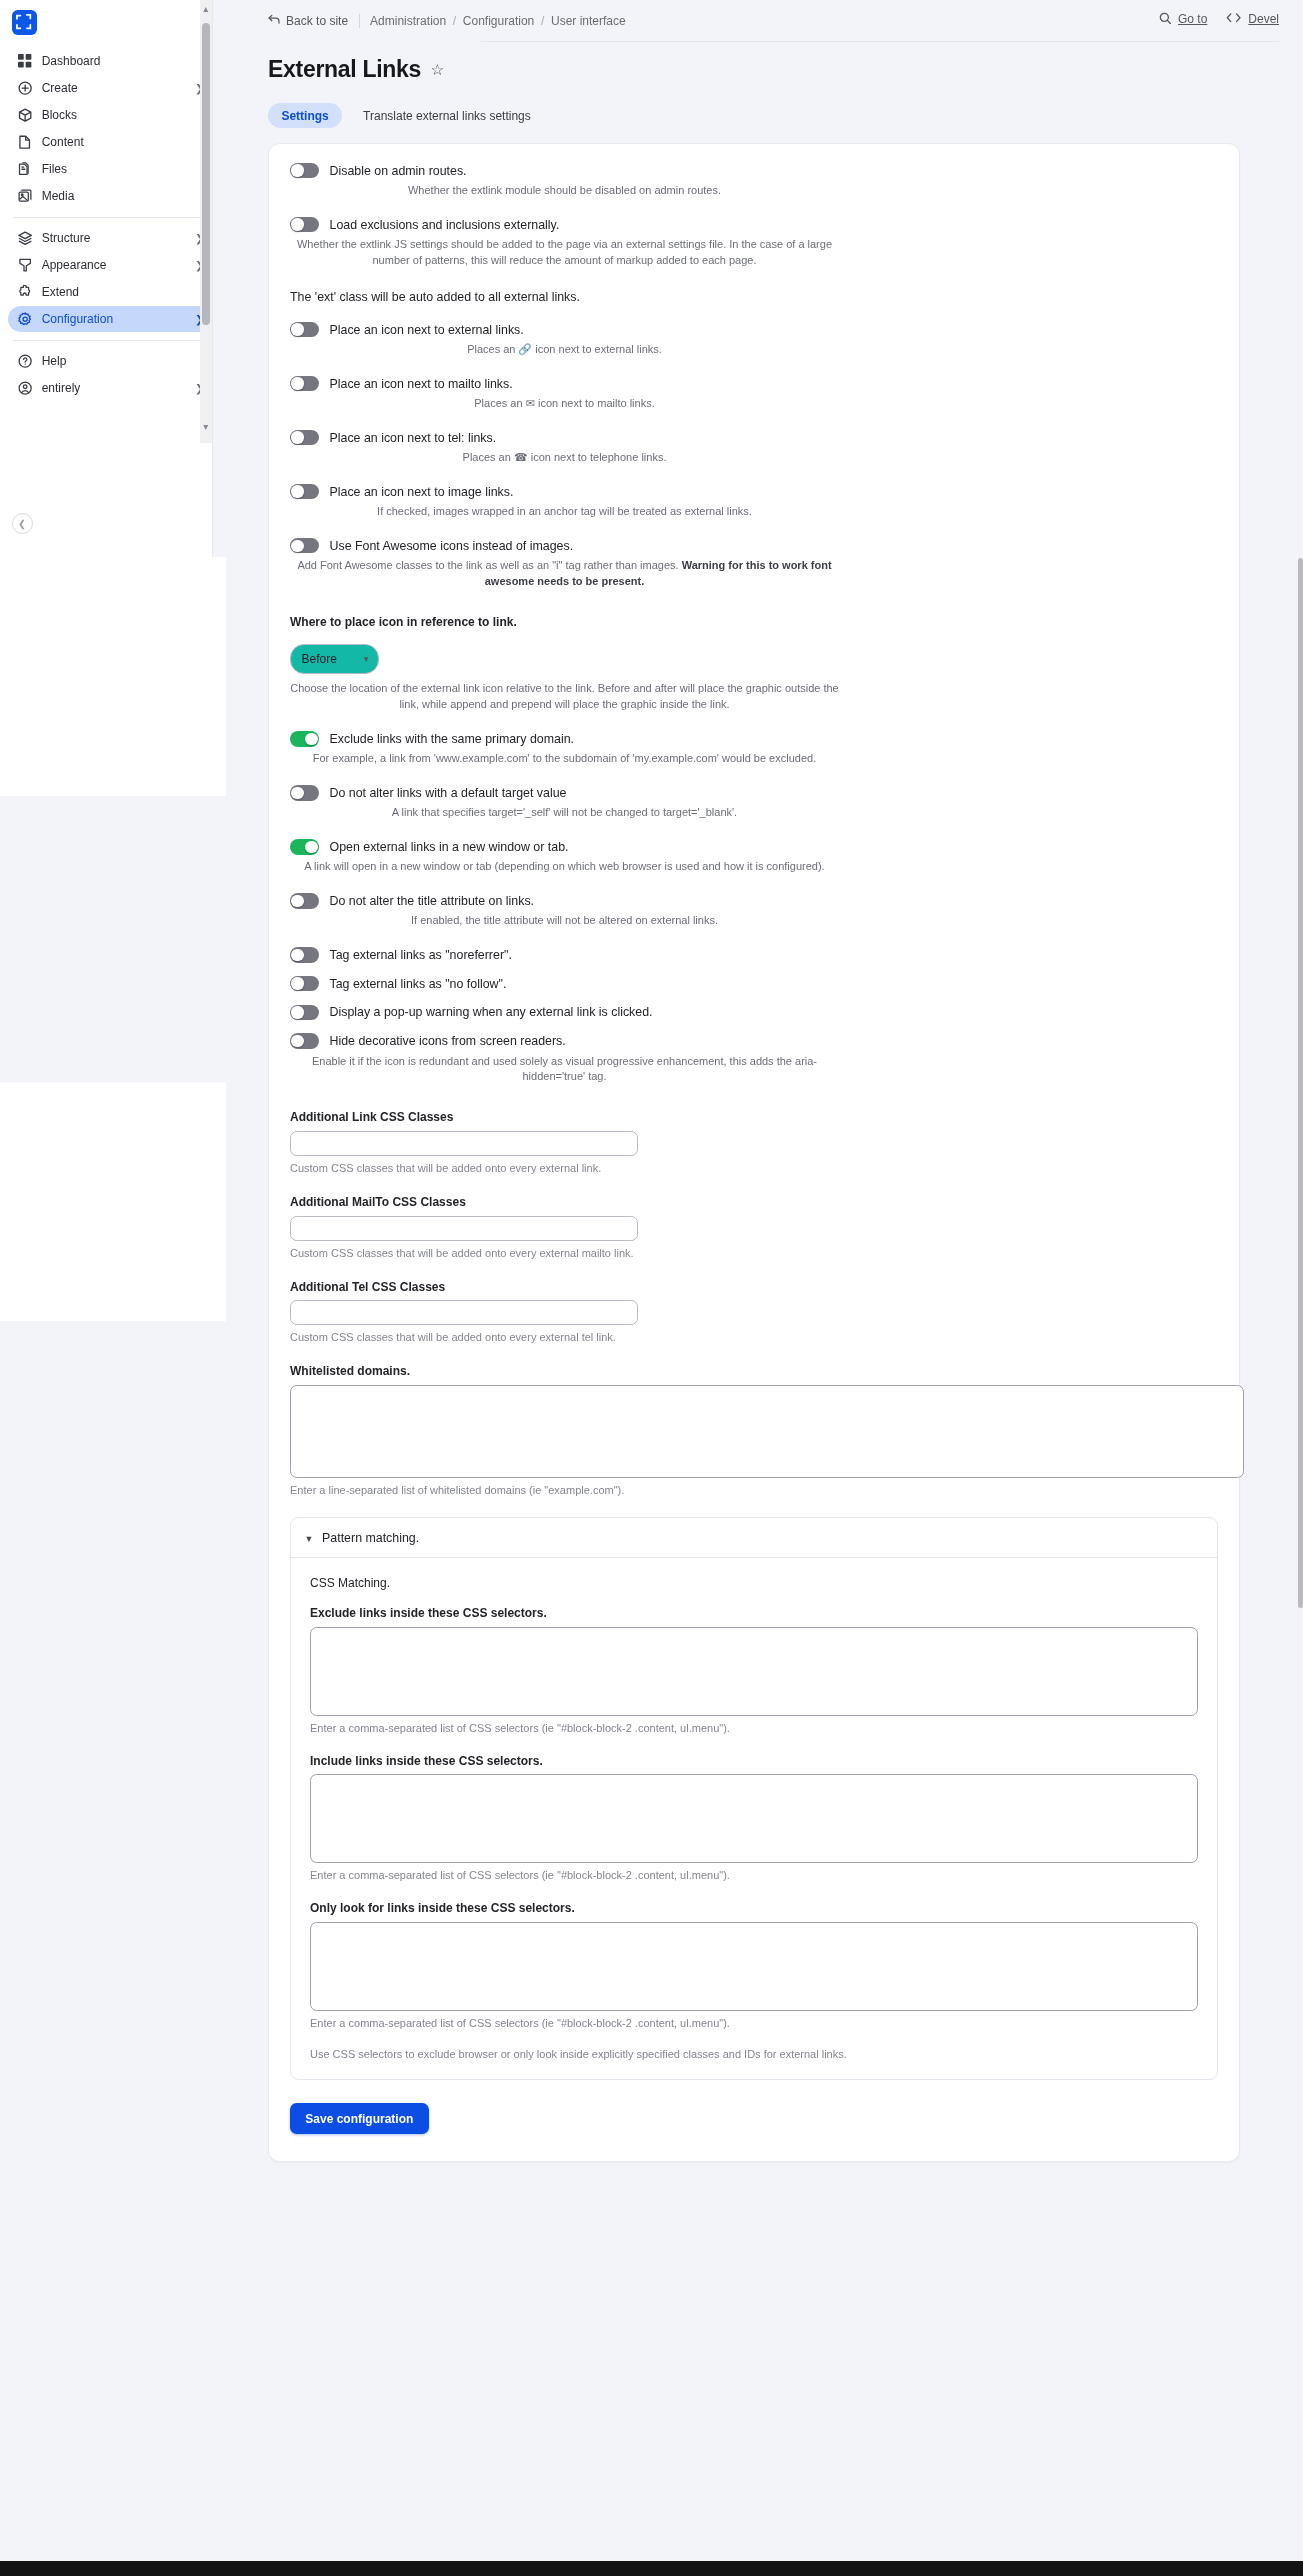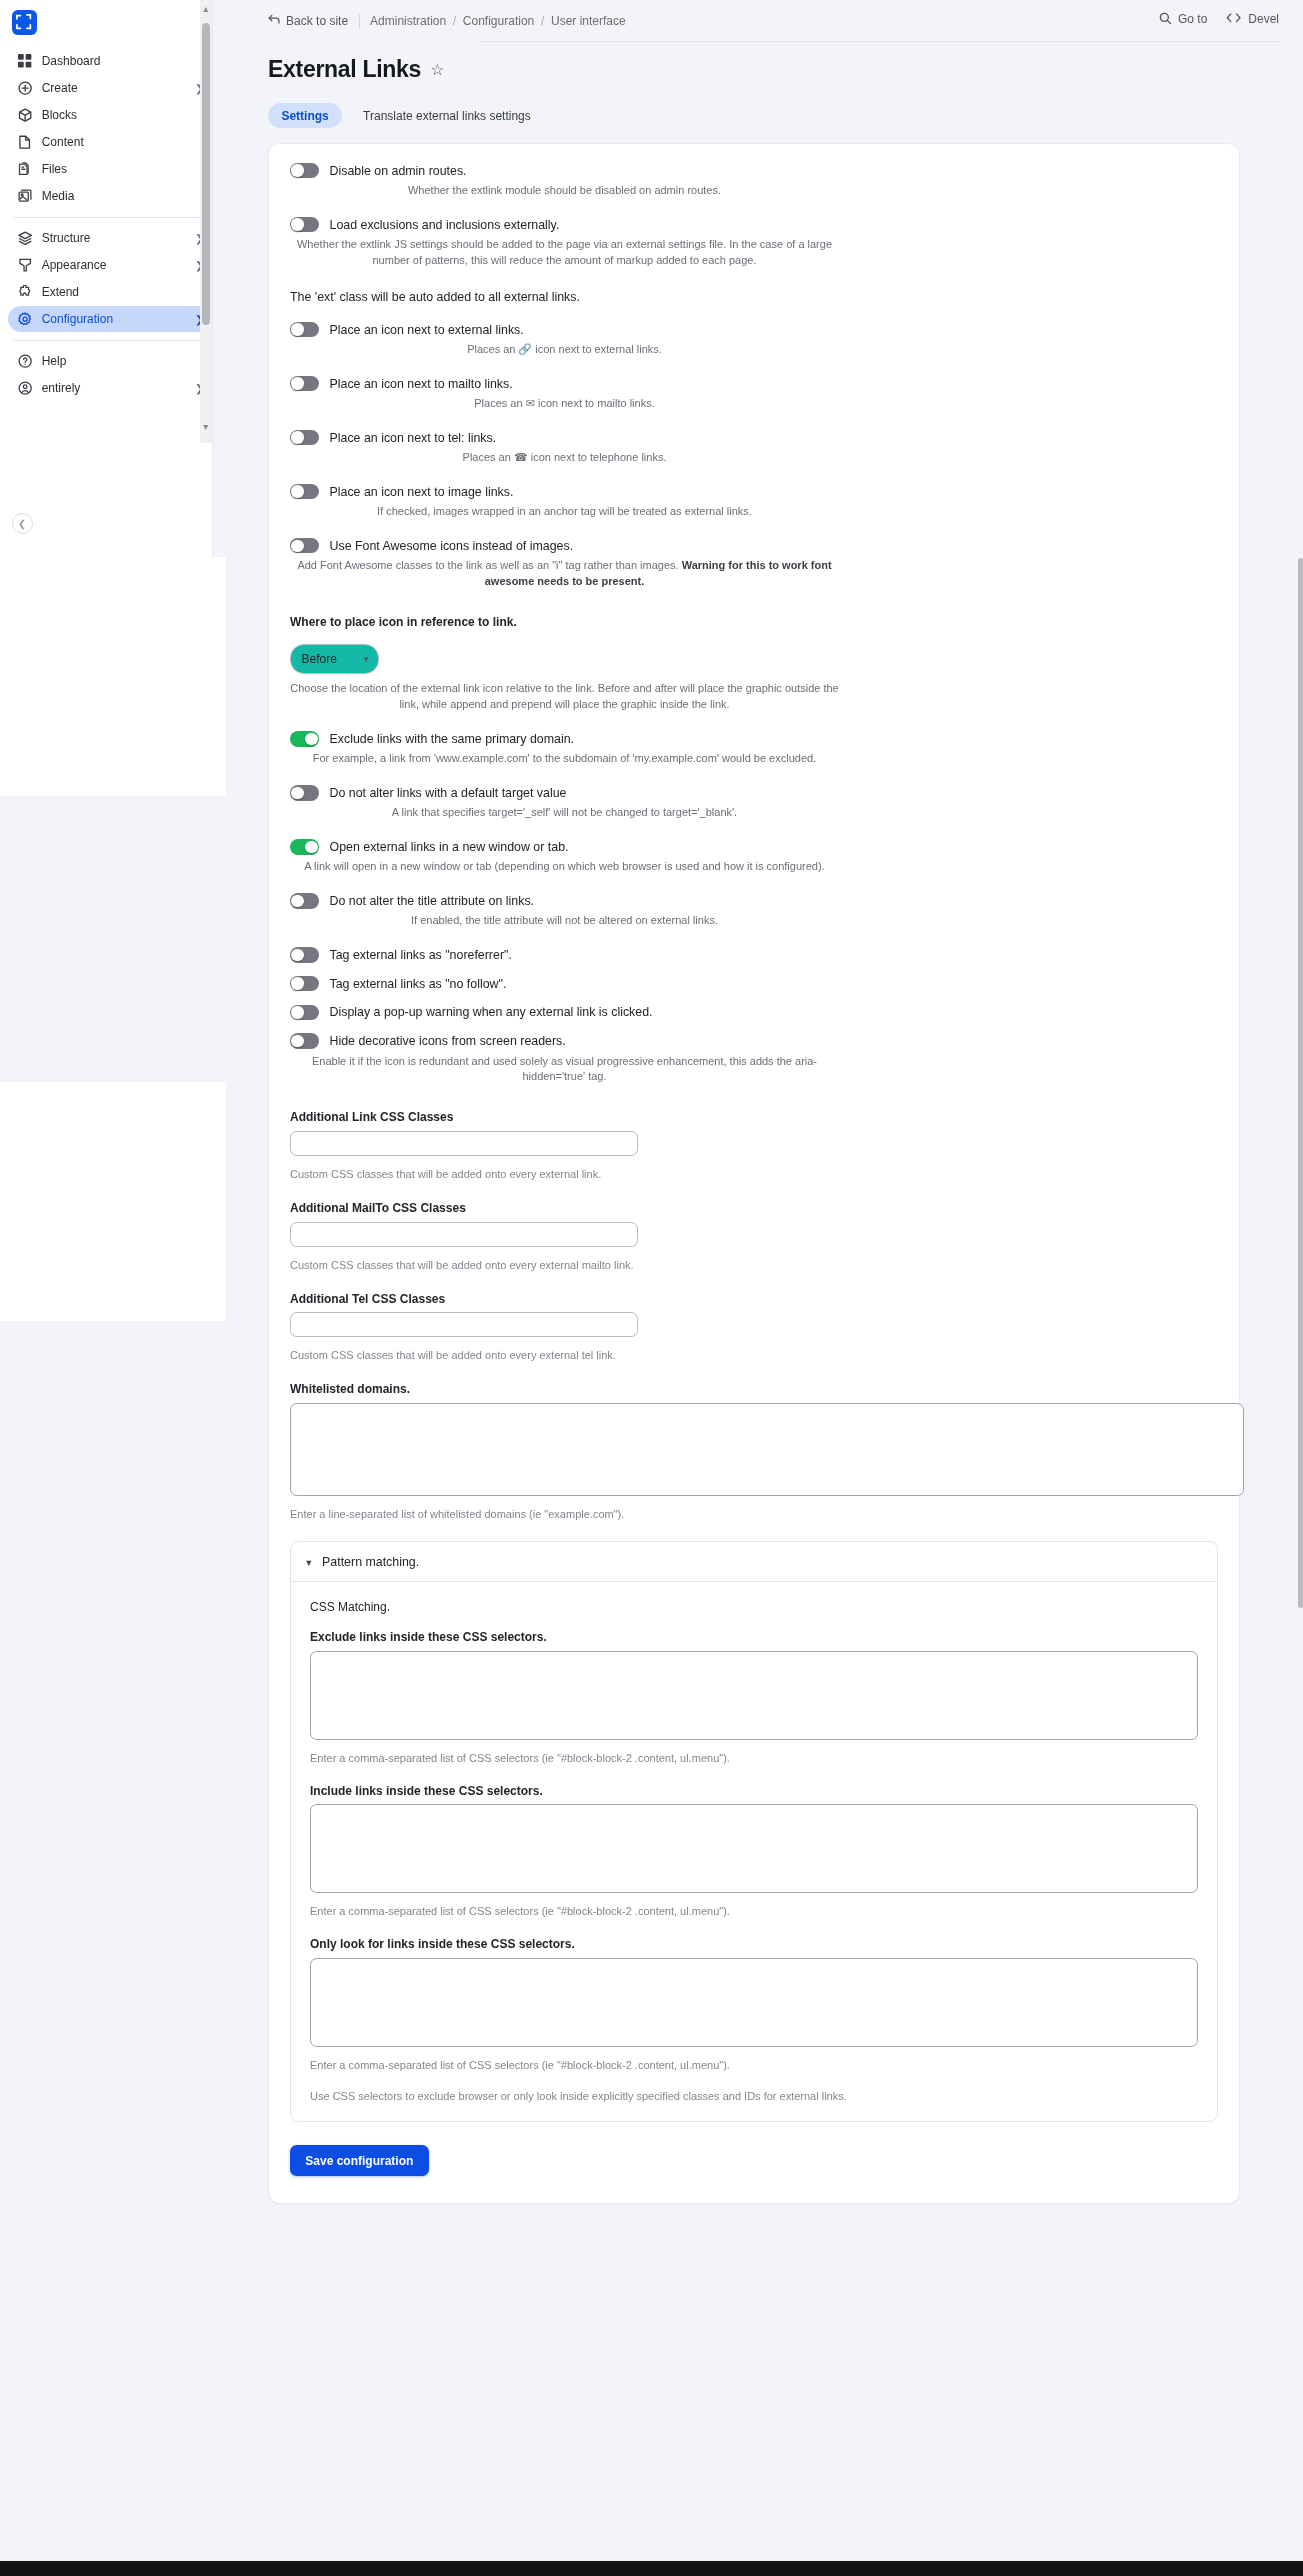--- a/index.html
+++ b/index.html
@@ -122,21 +122,21 @@
     background:#d5d6de; margin:0 10.5px;
   }
   #breadcrumb .bc-sep { margin: 0 6.7px; color:#a9abb3; }
   #breadcrumb a { color:#6b6d76; text-decoration:none; }
 
   #topbar-right {
     position:absolute; right:25px; top:11.5px;
     display:flex; align-items:center; gap:19px;
     font-size:12px; color:#55575f;
   }
-  #topbar-right .tb-item { display:flex; align-items:center; gap:6.7px; cursor:pointer; }
+  #topbar-right .tb-item { display:flex; align-items:center; gap:6.7px; cursor:pointer;text-decoration:underline; }
 
   #topbar-rule {
     position:absolute; left:268px; right:25px; top:41px;
     height:1px; background:#e4e5ed;
   }
 
   
   #page-title {
     position:absolute; left:268px; top:56px;
     font-size:23px; font-weight:bold; color:#16181f;
@@ -243,21 +243,21 @@
     font-family:"Liberation Sans", sans-serif;
     font-size:12px;
     padding: 6.7px 8.6px;
     outline:none;
     resize:none;
     display:block;
   }
   textarea.ta-domains { height: 93px; width: 954px; }
   textarea.ta-css { height: 89px; width: 100%; }
 
-  .inline-help { font-size:11px; color:#84868f; margin-top:12px; }
+  .inline-help { font-size:11px; color:#84868f; margin-top:6px; }
 
   
   #pattern-details {
     margin-top: 21px;
     border:1px solid #e4e5ed;
     border-radius:8.6px;
     background:#fff;
   }
   #pattern-summary {
     display:flex; align-items:center;

